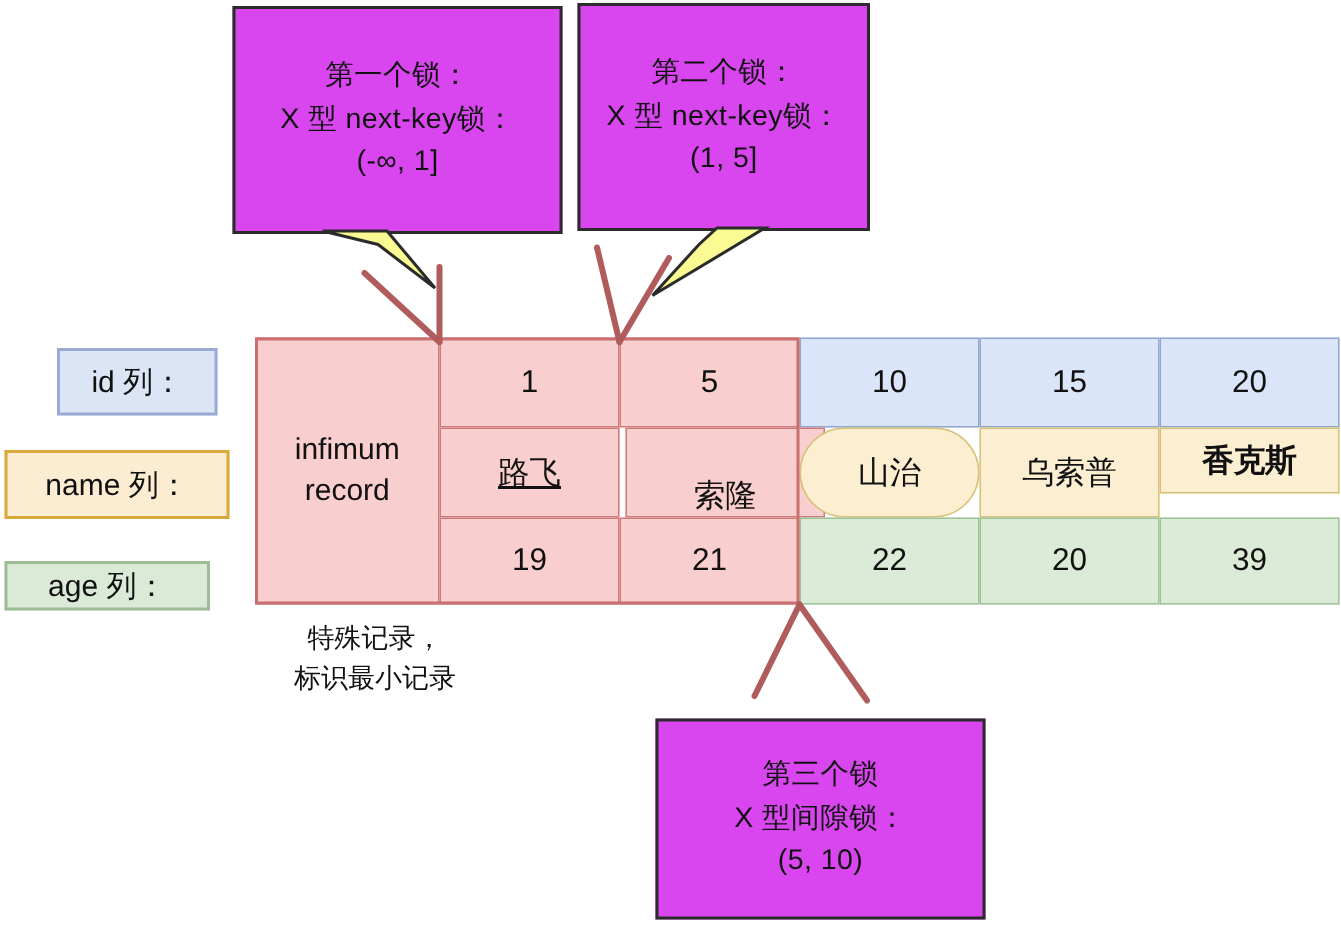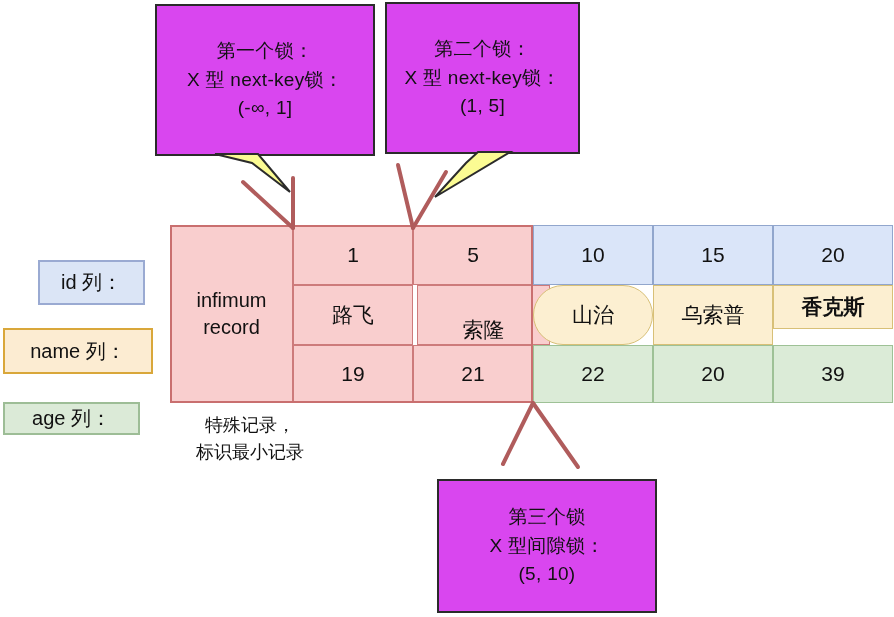--- a/index.html
+++ b/index.html
@@ -55,21 +55,20 @@
   
   .legend {
     position: absolute;
     box-sizing: border-box;
     display: flex;
     align-items: center;
     justify-content: center;
     font-size: 20px;
     white-space: nowrap;
     z-index: 4;
-    margin-top: 28px;
   }
   #legend-id {
     left: 38px; top: 232px; width: 107px; height: 45px;
     background: #dbe5f6; border: 2px solid #9aaad2;
   }
   #legend-name {
     left: 3px; top: 300px; width: 150px; height: 46px;
     background: #fcecd2; border: 2px solid #d9a73a;
   }
   #legend-age {
@@ -173,21 +172,21 @@
     <div class="cell blue" style="left:363px; top:0px;  width:120px; height:60px;">
         <span>10</span>
       </div>
     <div class="cell blue" style="left:483px; top:0px;  width:120px; height:60px;">
         <span>15</span>
       </div>
     <div class="cell blue" style="left:603px; top:0px;  width:120px; height:60px;">
         <span>20</span>
       </div>
 
-    <div class="cell pink" style="left:123px; top:60px; width:120px; height:60px;">
+    <div class="cell pink" style="left:123px; top:60px; width:120px; height:60px;text-decoration:underline;">
         <span>路飞</span>
       </div>
     <div class="cell pink" style="left:247px; top:60px; width:133px; height:60px;align-items:flex-end;">
         <span>索隆</span>
       </div>
     <div class="cell cream" style="left:363px; top:60px; width:120px; height:60px;border-radius:30px;">
         <span>山治</span>
       </div>
     <div class="cell cream" style="left:483px; top:60px; width:120px; height:60px;">
         <span>乌索普</span>

